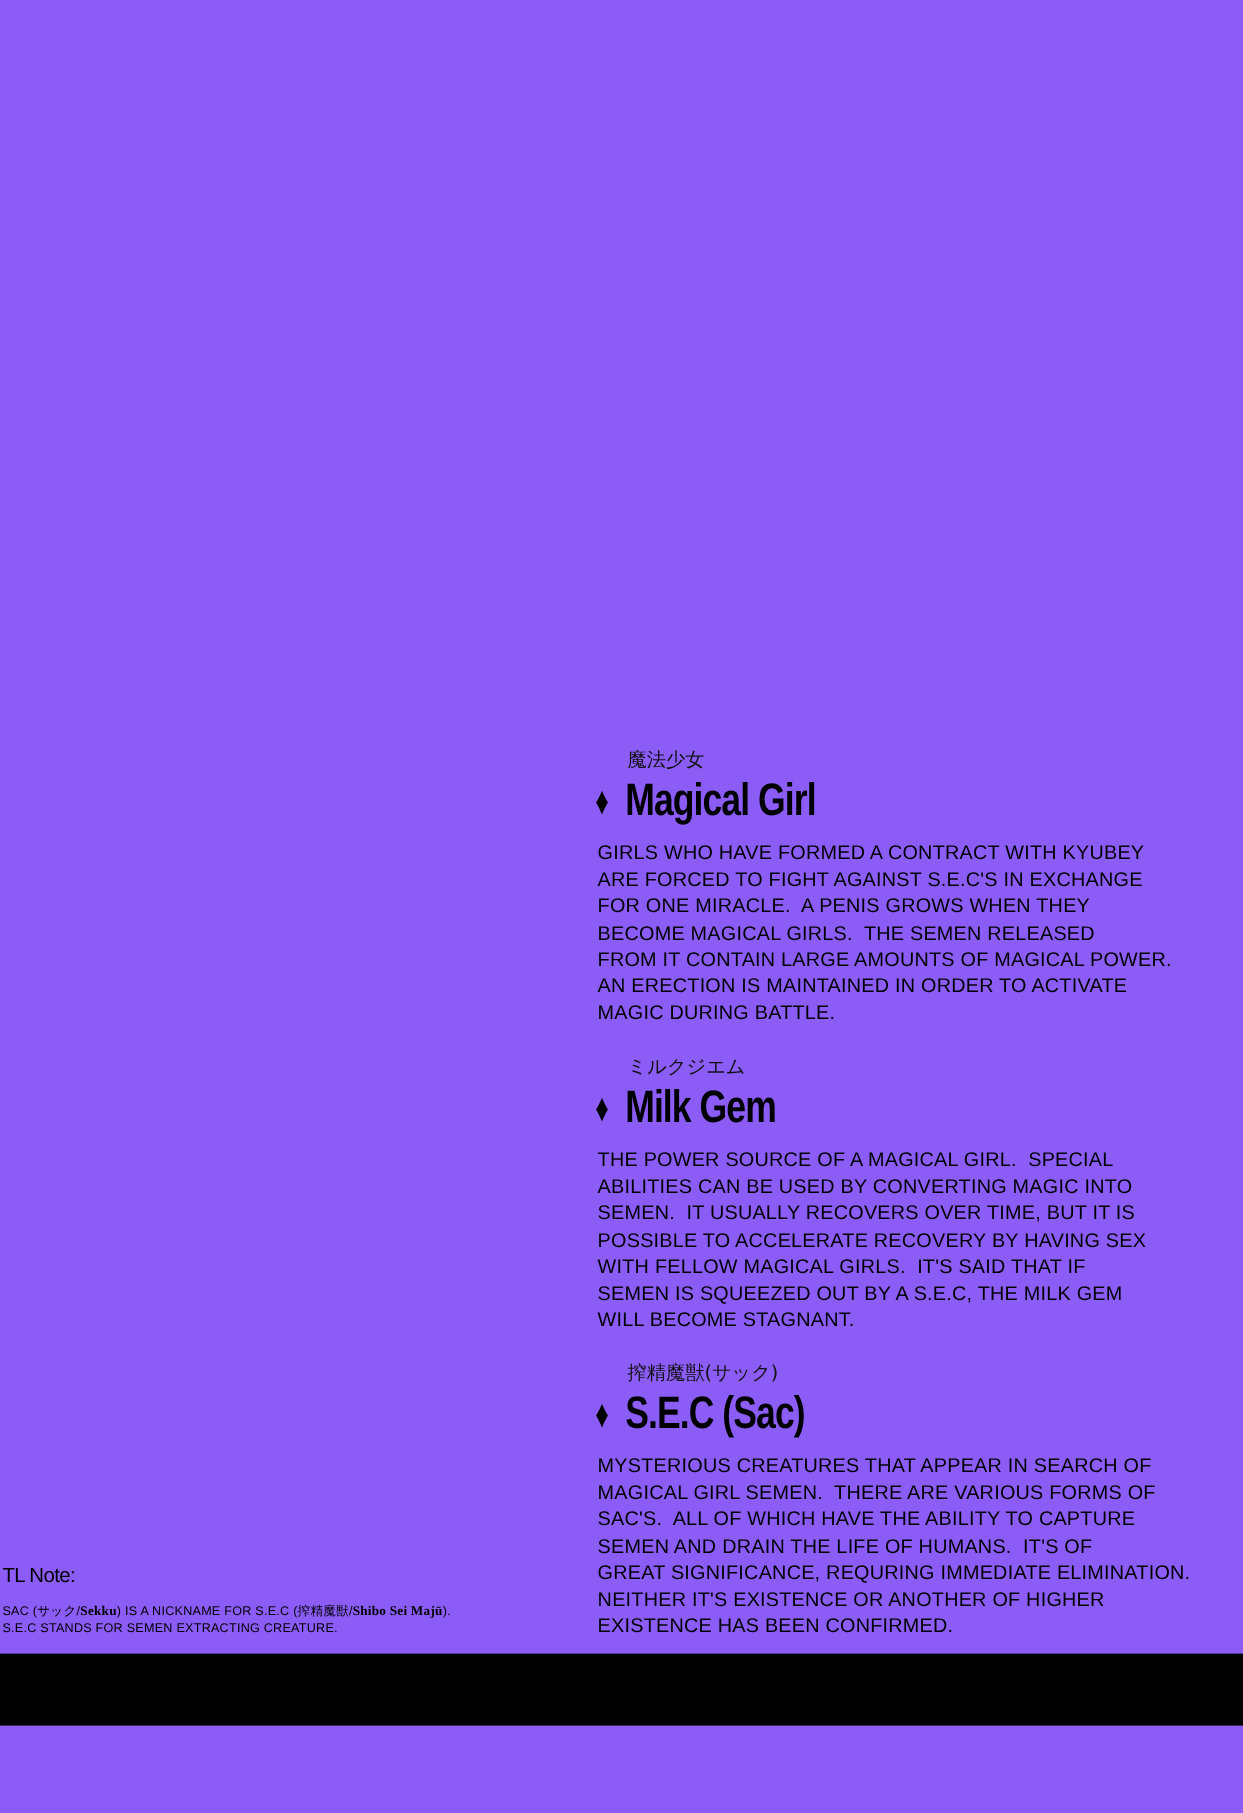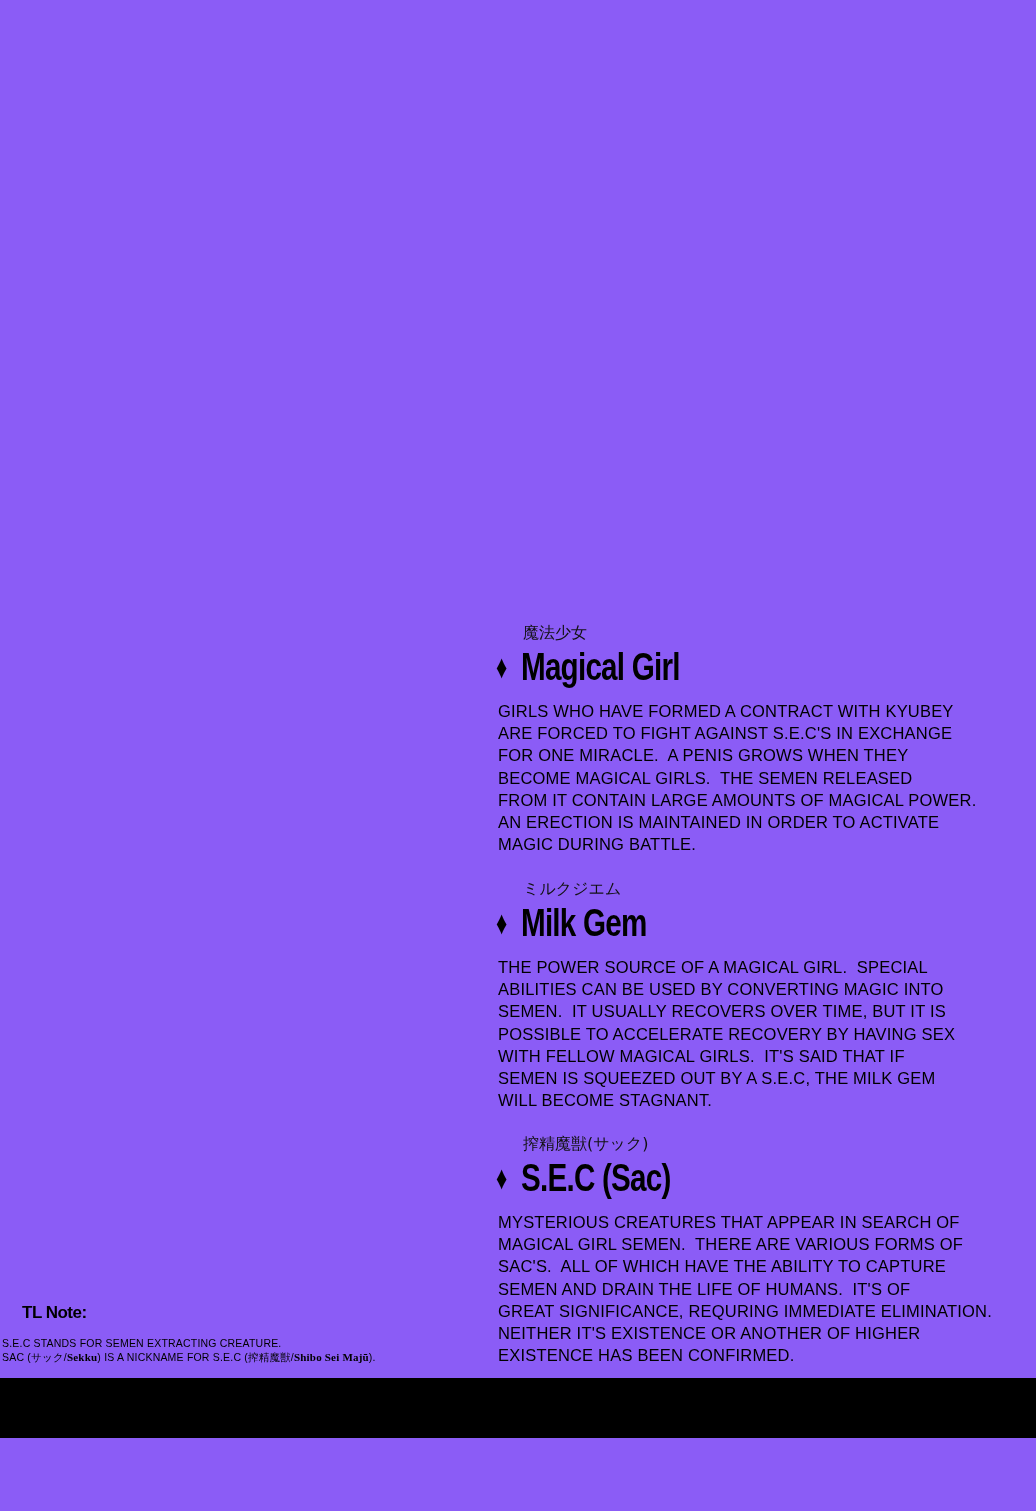--- a/index.html
+++ b/index.html
@@ -69,23 +69,22 @@
 
   
   .tl-note {
     position: absolute;
     left: 2px;
     top: 1303px;
     width: 470px;
   }
   .tl-note-heading {
     font-size: 17px;
-    font-weight: bold;
+    font-weight: normal;
     letter-spacing: -0.5px;
-    margin-left: 20px;
   }
   .tl-note-lines {
     margin-top: 14px;
     font-size: 10.5px;
     line-height: 13.5px;
     letter-spacing: 0.2px;
     white-space: nowrap;
   }
   .serif-seg {
     font-family: "Liberation Serif", serif;
@@ -148,20 +147,20 @@
 SAC'S.  ALL OF WHICH HAVE THE ABILITY TO CAPTURE
 SEMEN AND DRAIN THE LIFE OF HUMANS.  IT'S OF
 GREAT SIGNIFICANCE, REQURING IMMEDIATE ELIMINATION.
 NEITHER IT'S EXISTENCE OR ANOTHER OF HIGHER
 EXISTENCE HAS BEEN CONFIRMED.</div>
   </div>
 
   <div class="tl-note">
     <div class="tl-note-heading">TL Note:</div>
     <div class="tl-note-lines">
+      <div><span>SAC (サック/</span><span class="serif-seg">Sekku</span><span>) IS A NICKNAME FOR S.E.C (搾精魔獣/</span><span class="serif-seg">Shibo Sei Majū</span><span>).</span></div>
       <div>S.E.C STANDS FOR SEMEN EXTRACTING CREATURE.</div>
-      <div><span>SAC (サック/</span><span class="serif-seg">Sekku</span><span>) IS A NICKNAME FOR S.E.C (搾精魔獣/</span><span class="serif-seg">Shibo Sei Majū</span><span>).</span></div>
     </div>
   </div>
 
   <div class="bottom-bar" style="background: rgb(0, 0, 0);"></div>
 
 </div>
 
 </body></html>

